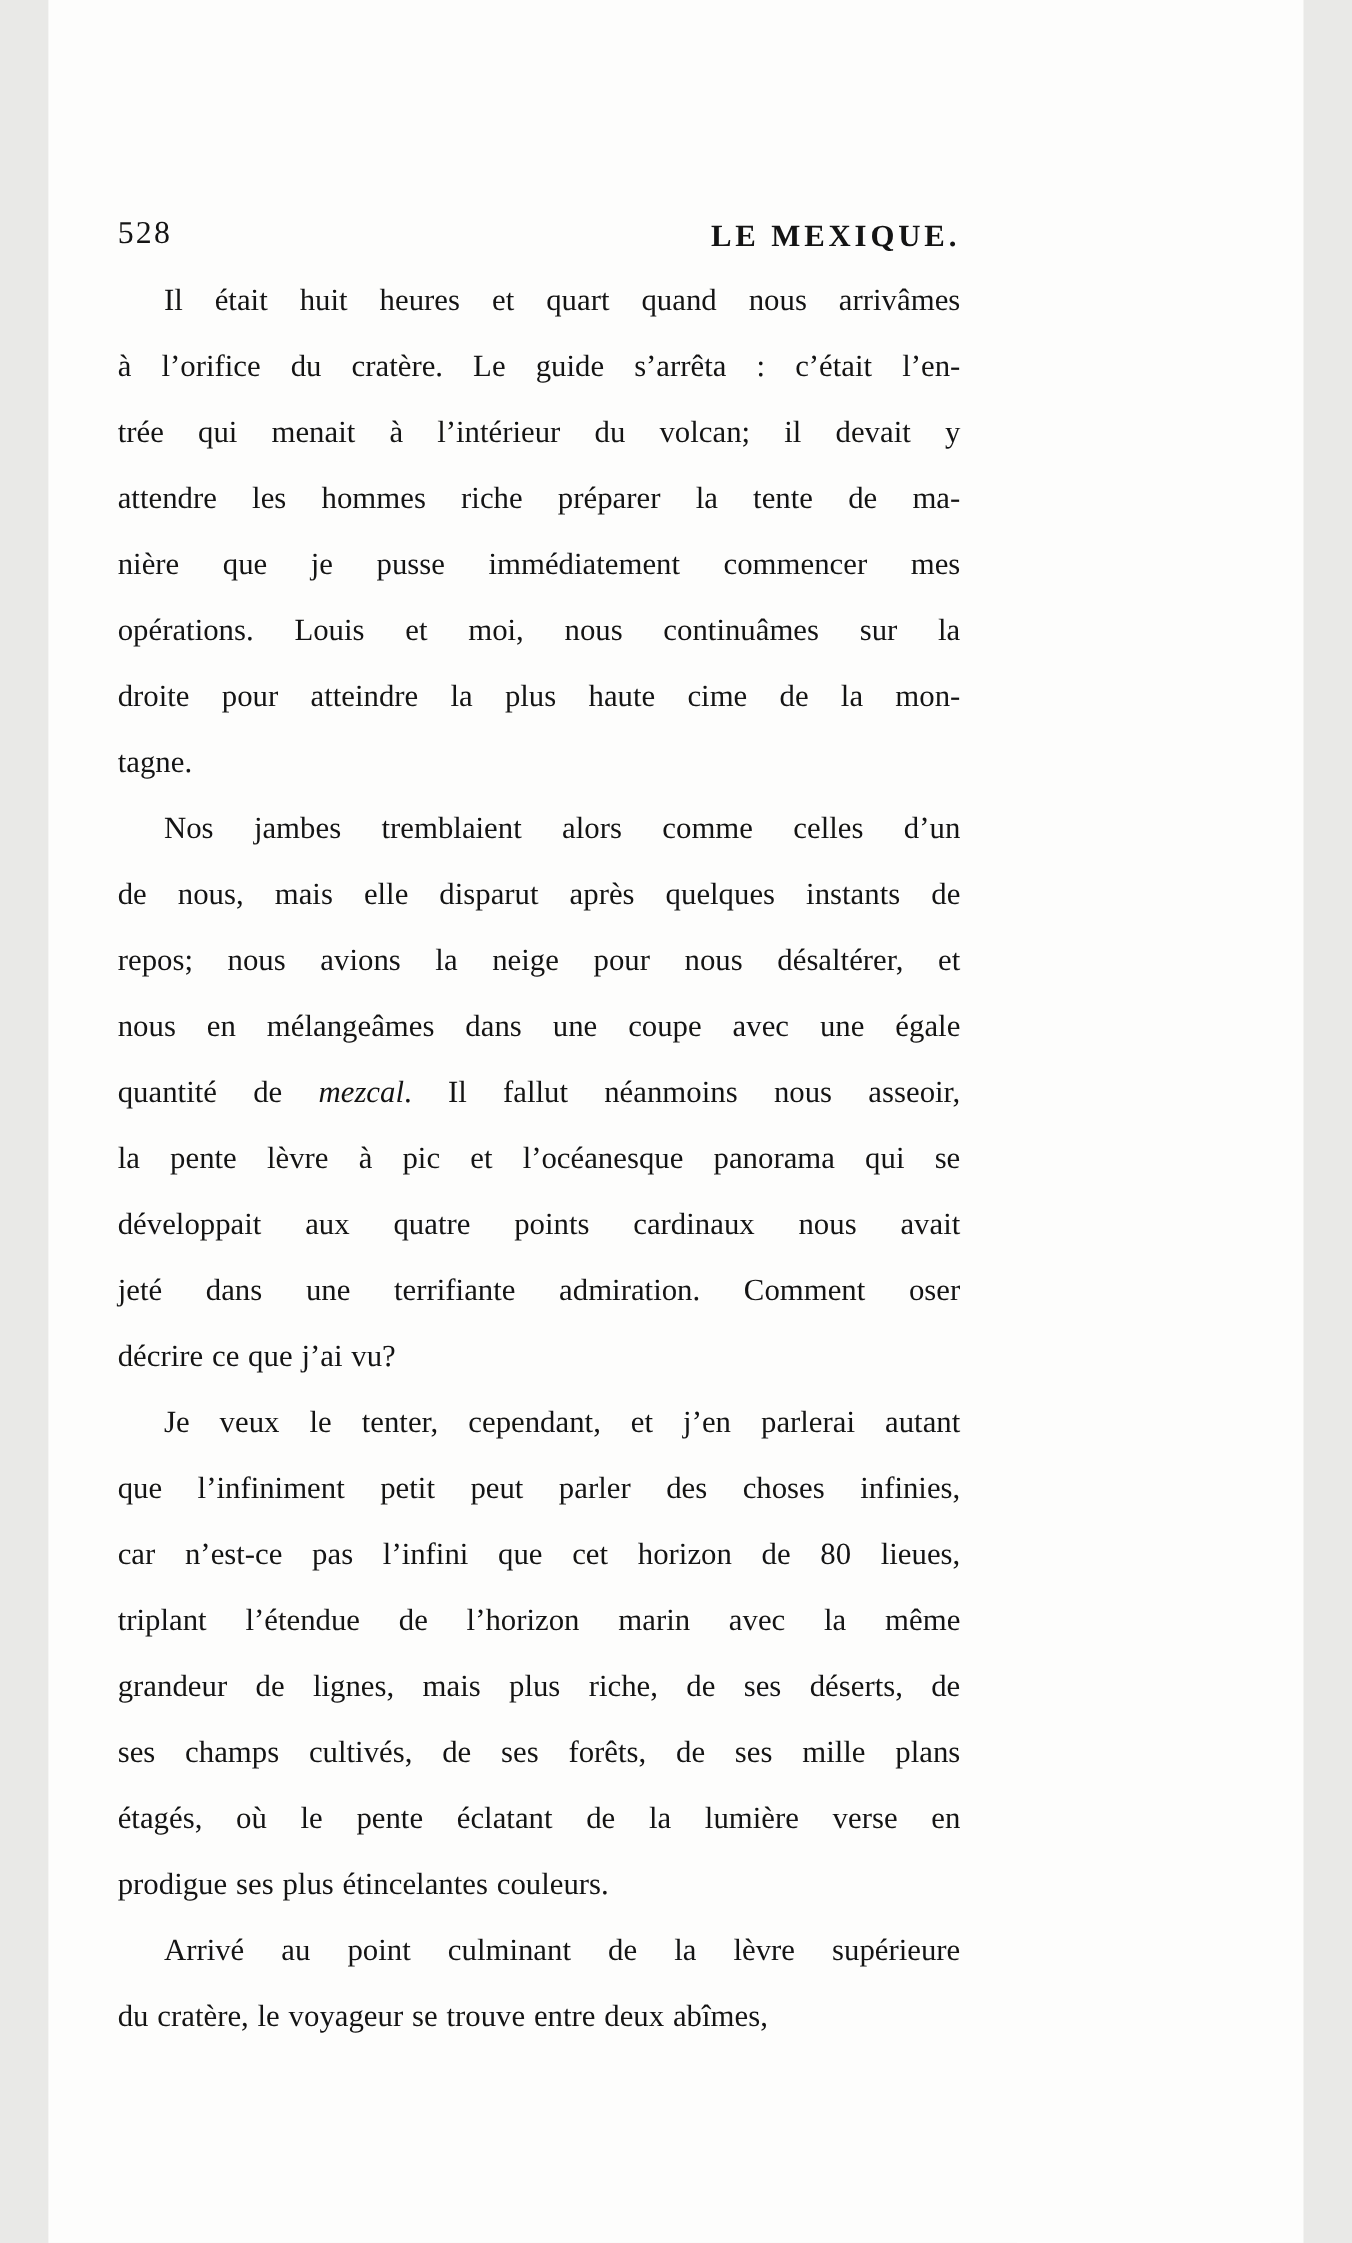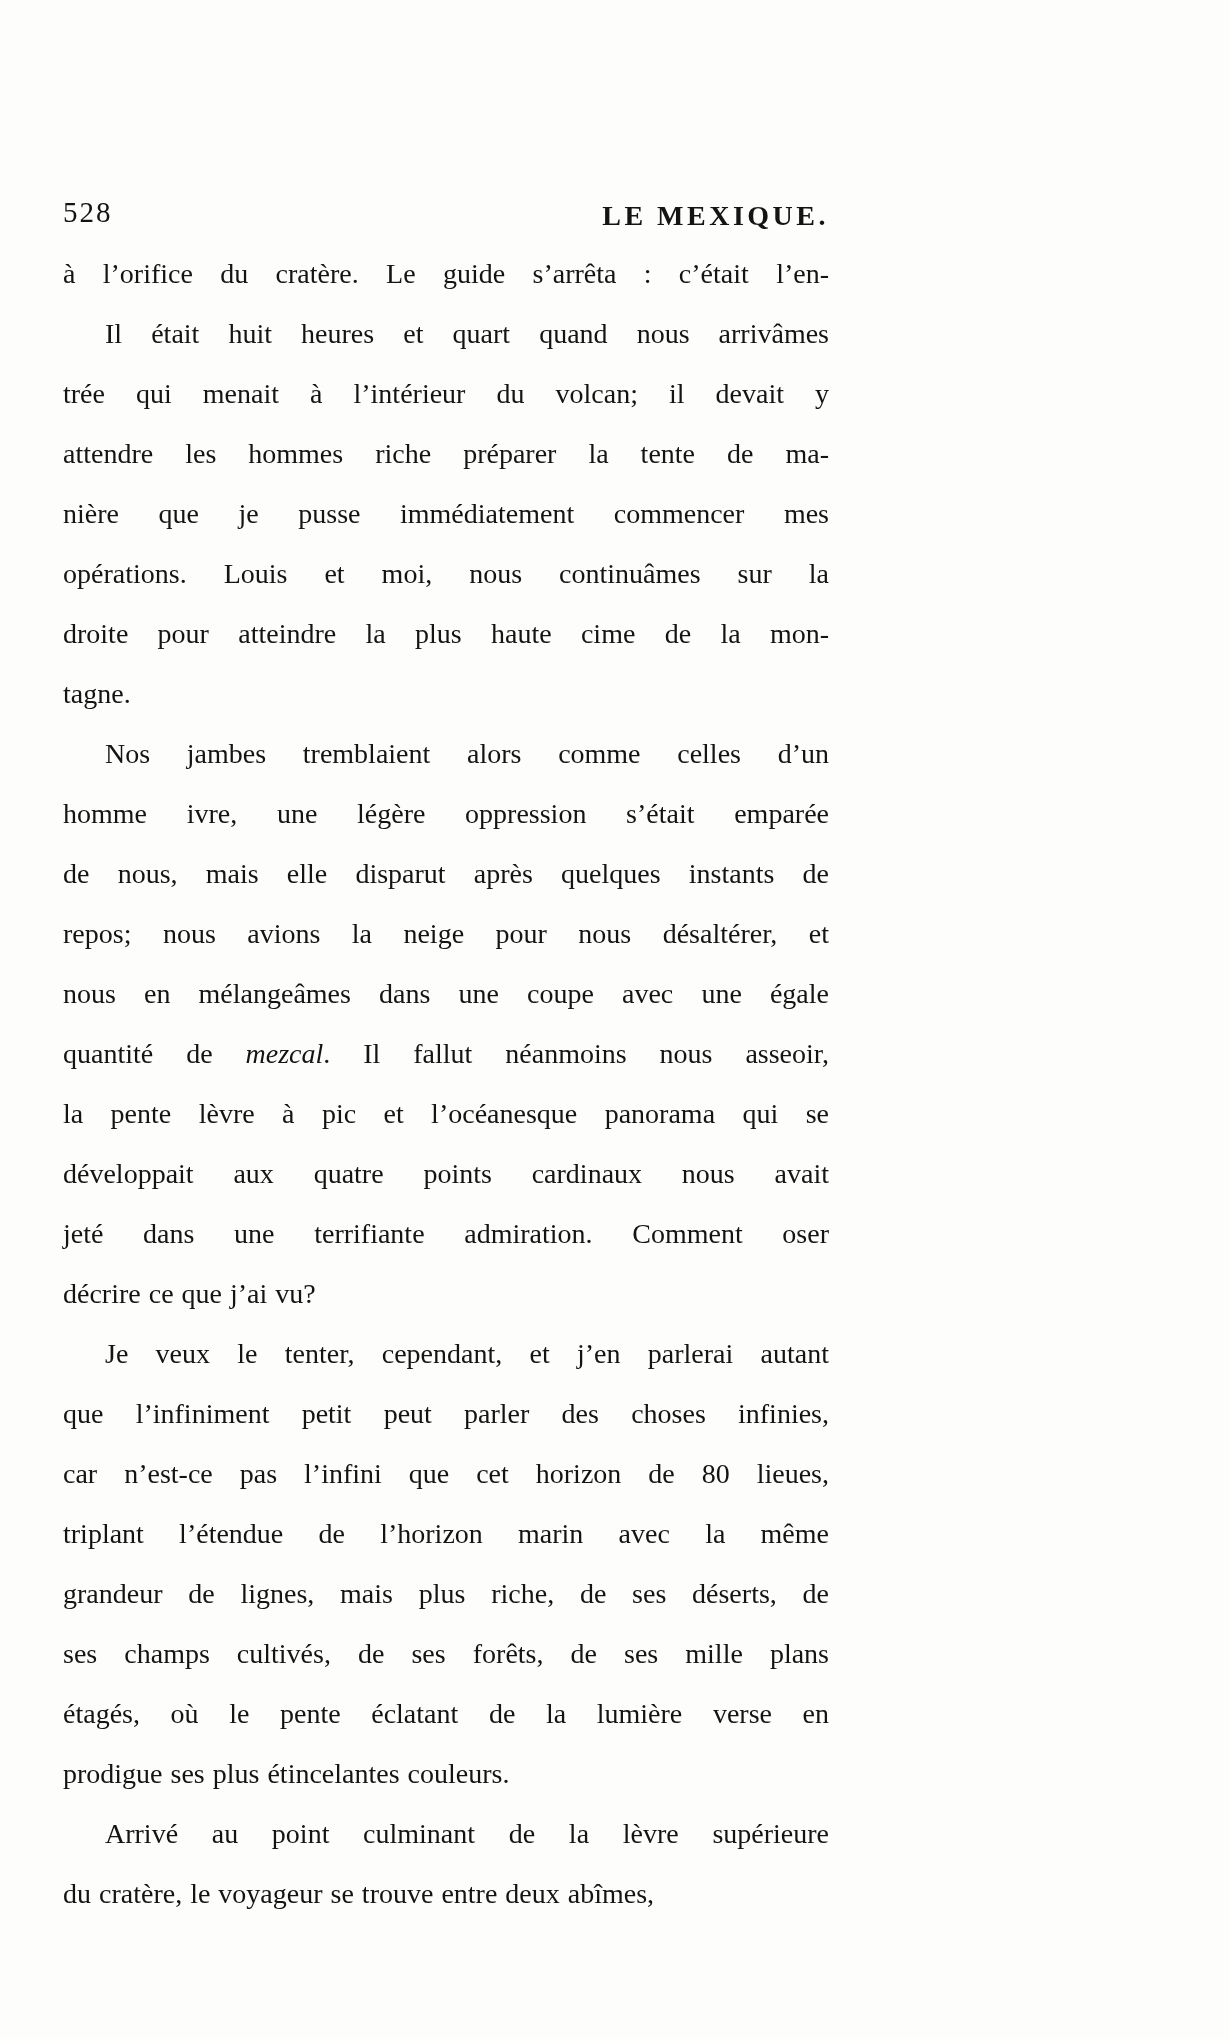--- a/index.html
+++ b/index.html
@@ -2,21 +2,21 @@
 <html><head>
 <meta charset="utf-8">
 <style>
   html, body {
     margin: 0;
     padding: 0;
     background: #e9e9e7;
   }
   .page {
     position: relative;
-    width: 1229px;
+    width: 1141px;
     height: 2039px;
     margin: 0 auto;
     background: #fdfdfc;
     color: #141414;
     font-family: "Liberation Serif", "DejaVu Serif", serif;
     overflow: hidden;
   }
   .running-head {
     position: absolute;
     top: 194px;
@@ -70,30 +70,29 @@
 <body>
 
 <div class="page">
 
   <div class="running-head">
     <span class="page-number">528</span>
     <span class="running-title">LE MEXIQUE.</span>
   </div>
 
   <div class="text-block">
+      <div class="text-line first">Il était huit heures et quart quand nous arrivâmes</div>
       <div class="text-line">à l’orifice du cratère. Le guide s’arrêta : c’était l’en-</div>
-      <div class="text-line first">Il était huit heures et quart quand nous arrivâmes</div>
       <div class="text-line">trée qui menait à l’intérieur du volcan; il devait y</div>
       <div class="text-line">attendre les hommes riche préparer la tente de ma-</div>
       <div class="text-line">nière que je pusse immédiatement commencer mes</div>
       <div class="text-line">opérations. Louis et moi, nous continuâmes sur la</div>
       <div class="text-line">droite pour atteindre la plus haute cime de la mon-</div>
       <div class="text-line last">tagne.</div>
       <div class="text-line first">Nos jambes tremblaient alors comme celles d’un</div>
-      <div class="text-line">homme ivre, une légère oppression s’était emparée</div>
       <div class="text-line">de nous, mais elle disparut après quelques instants de</div>
       <div class="text-line">repos; nous avions la neige pour nous désaltérer, et</div>
       <div class="text-line">nous en mélangeâmes dans une coupe avec une égale</div>
       <div class="text-line">quantité de <i>mezcal</i>. Il fallut néanmoins nous asseoir,</div>
       <div class="text-line">la pente lèvre à pic et l’océanesque panorama qui se</div>
       <div class="text-line">développait aux quatre points cardinaux nous avait</div>
       <div class="text-line">jeté dans une terrifiante admiration. Comment oser</div>
       <div class="text-line last">décrire ce que j’ai vu?</div>
       <div class="text-line first">Je veux le tenter, cependant, et j’en parlerai autant</div>
       <div class="text-line">que l’infiniment petit peut parler des choses infinies,</div>

